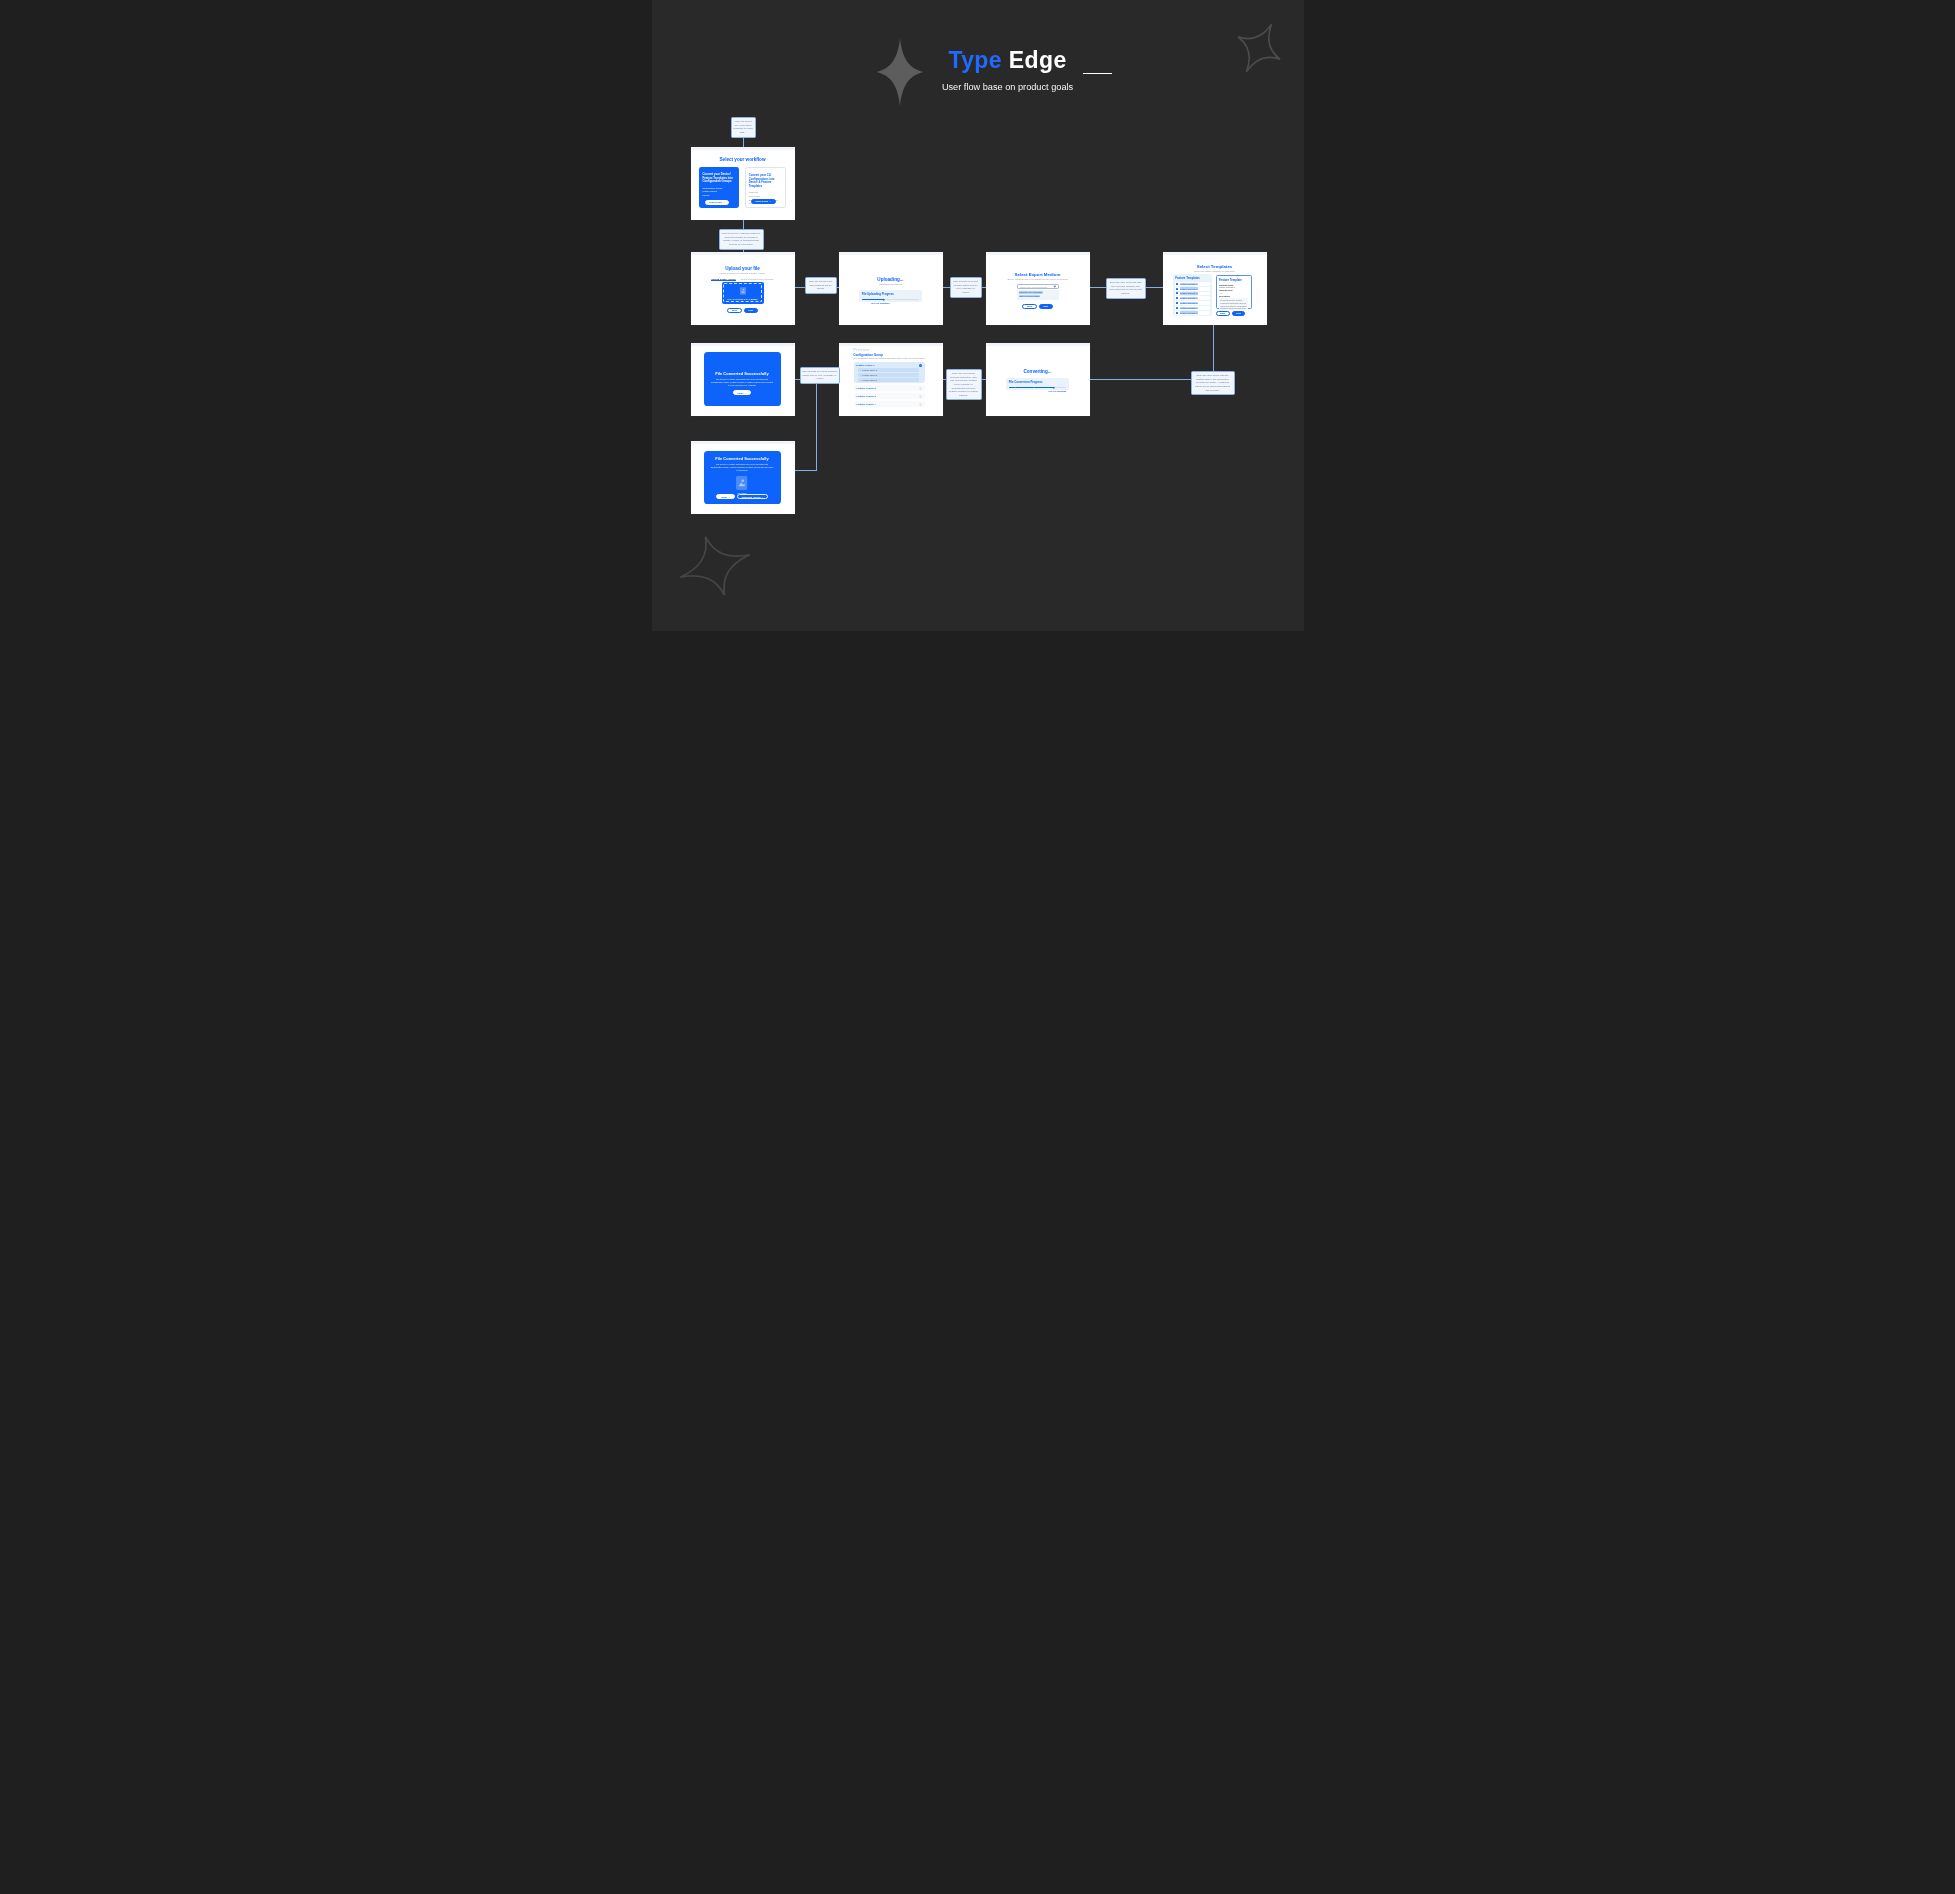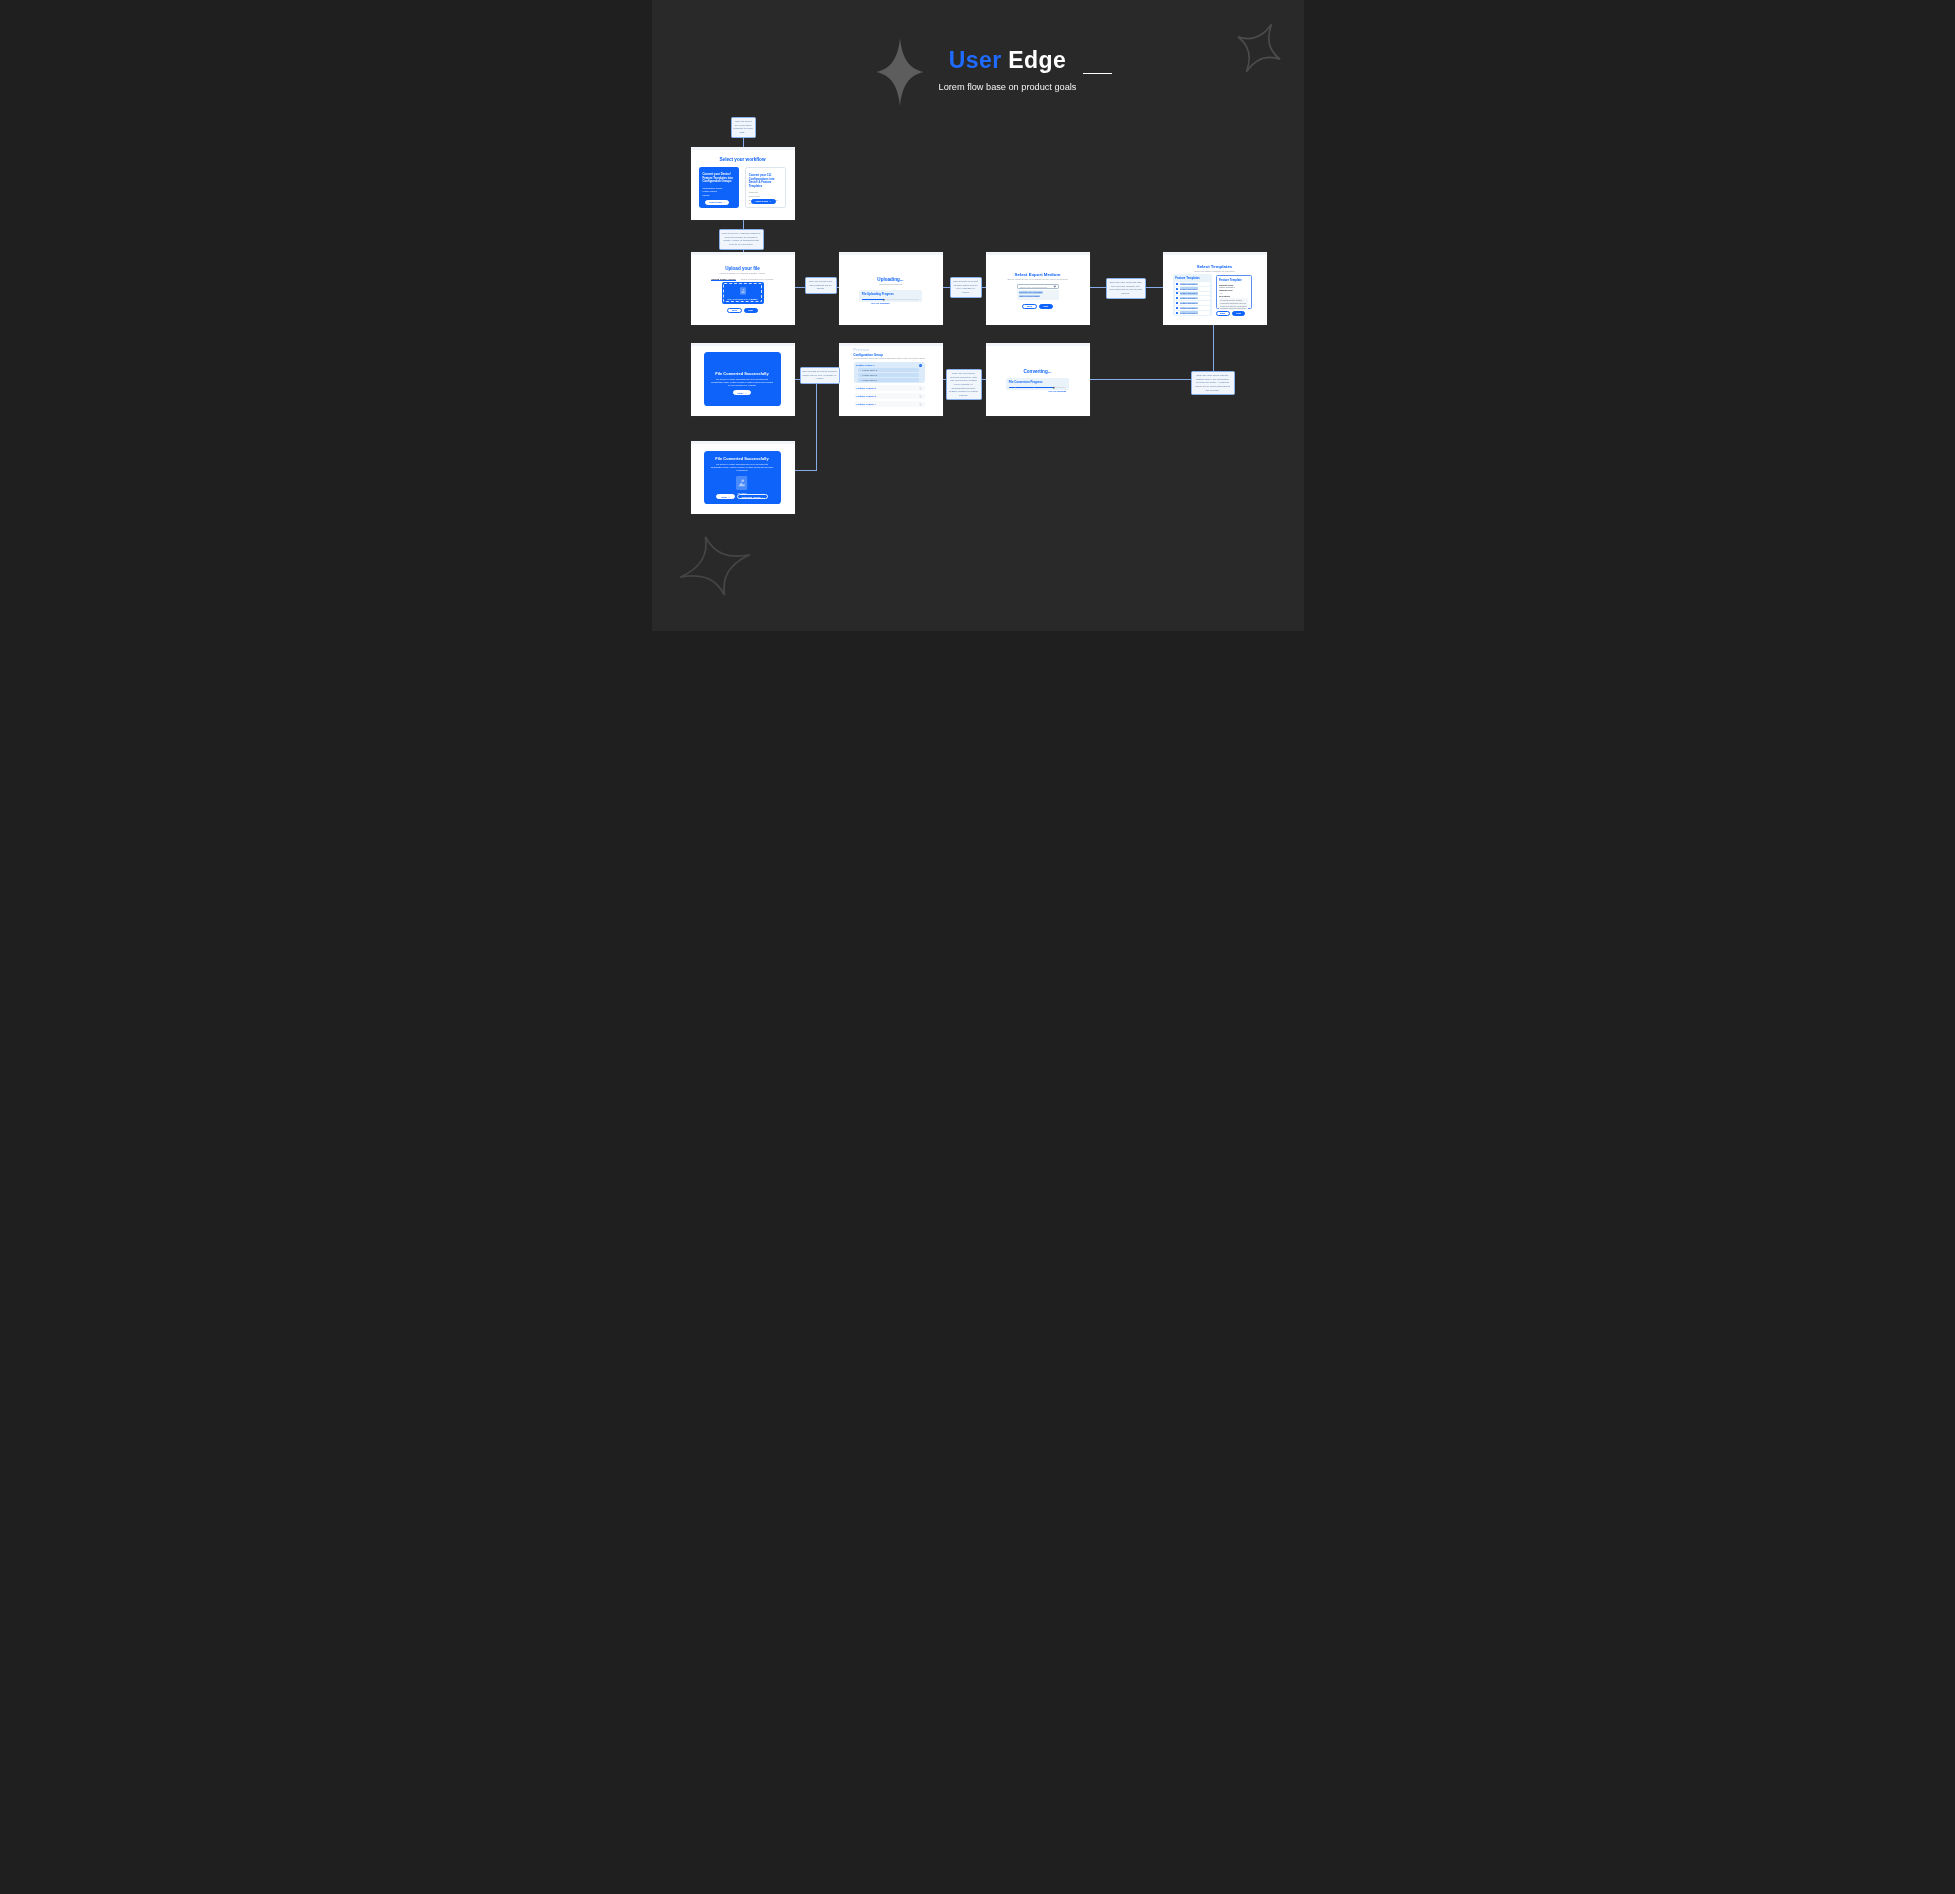--- a/index.html
+++ b/index.html
@@ -110,22 +110,22 @@
     <path d="M50 0 C54 30 70 46 100 50 C70 54 54 70 50 100 C46 70 30 54 0 50 C30 46 46 30 50 0 Z" fill="#5d5d5d"></path>
   </svg>
   <svg class="sparkle" style="left:582px;top:20px;transform:rotate(28deg)" width="50" height="56" viewBox="0 0 100 100" preserveAspectRatio="none">
     <path d="M50 2 C54 31 69 46 98 50 C69 54 54 69 50 98 C46 69 31 54 2 50 C31 46 46 31 50 2 Z" fill="none" stroke="#4c4c4c" stroke-width="3"></path>
   </svg>
   <svg class="sparkle" style="left:25px;top:534px;transform:rotate(-18deg)" width="76" height="64" viewBox="0 0 100 100" preserveAspectRatio="none">
     <path d="M50 2 C54 31 69 46 98 50 C69 54 54 69 50 98 C46 69 31 54 2 50 C31 46 46 31 50 2 Z" fill="none" stroke="#454545" stroke-width="2.5"></path>
   </svg>
 
   <div class="title-wrap">
-    <div class="main-title"><span class="accent">User</span> <span class="rest">Edge</span></div>
-    <div class="subtitle">Lorem flow base on product goals</div>
+    <div class="main-title"><span class="accent">Type</span> <span class="rest">Edge</span></div>
+    <div class="subtitle">User flow base on product goals</div>
   </div>
   <div class="title-dash"></div>
 
   <div class="line" style="left:91px;top:129px;width:0.8px;height:18.4px"></div>
   <div class="line" style="left:91px;top:220px;width:0.8px;height:32px"></div>
   <div class="line" style="left:143px;top:287px;width:44px;height:0.8px"></div>
   <div class="line" style="left:290px;top:287px;width:44px;height:0.8px"></div>
   <div class="line" style="left:438px;top:287px;width:73px;height:0.8px"></div>
   <div class="line" style="left:561px;top:324px;width:0.8px;height:56px"></div>
   <div class="line" style="left:438px;top:379px;width:123px;height:0.8px"></div>

